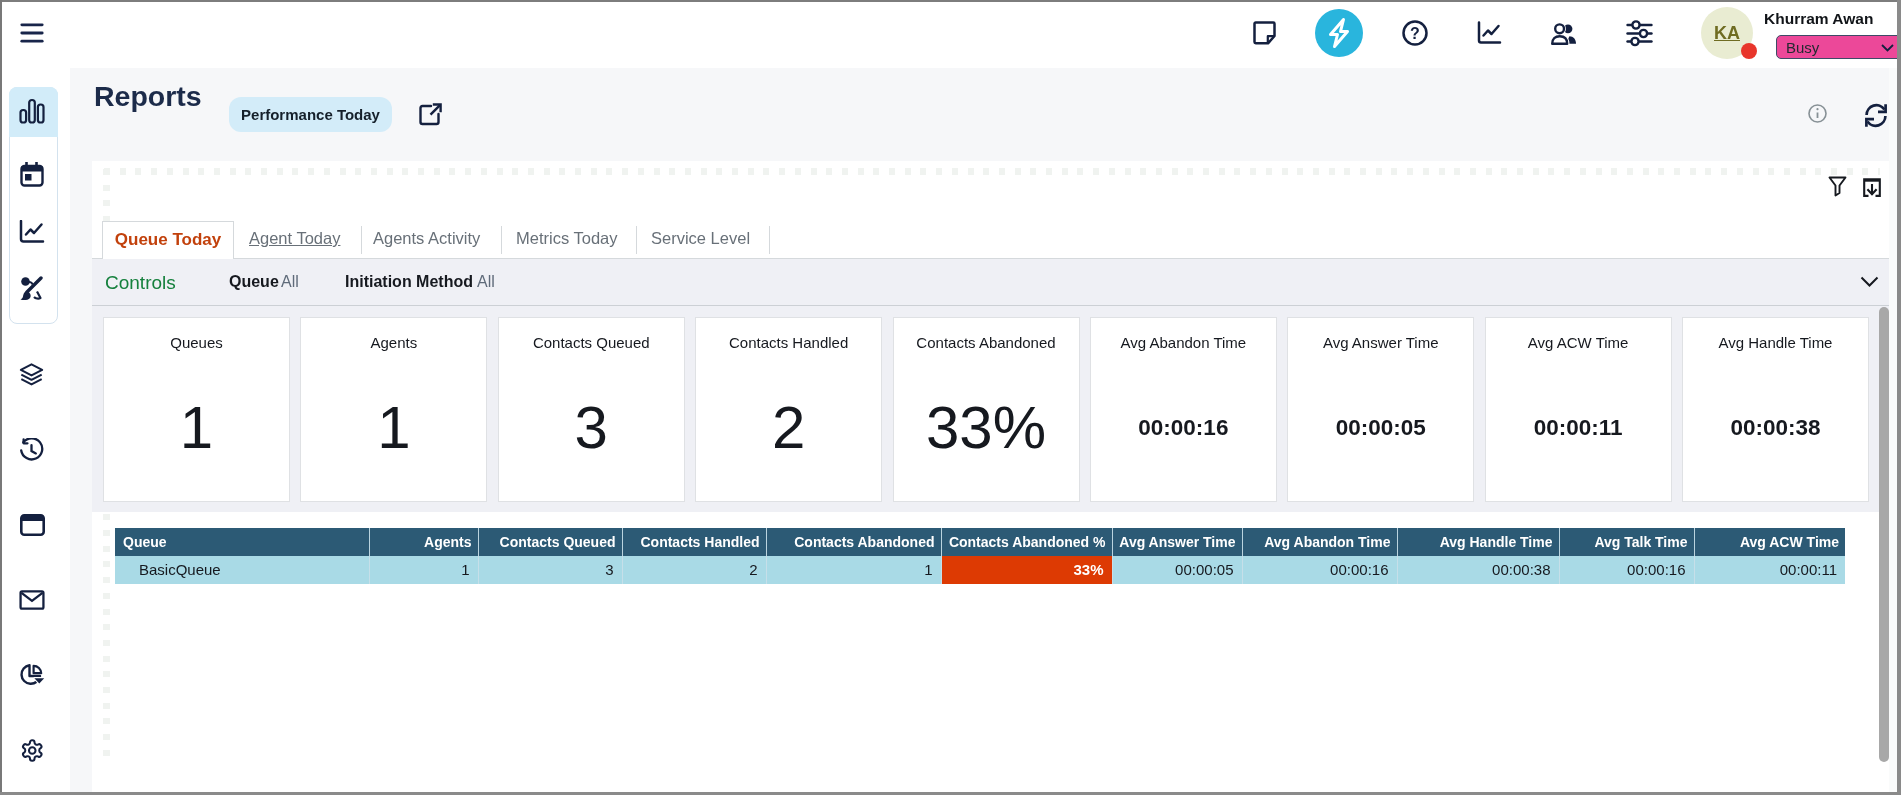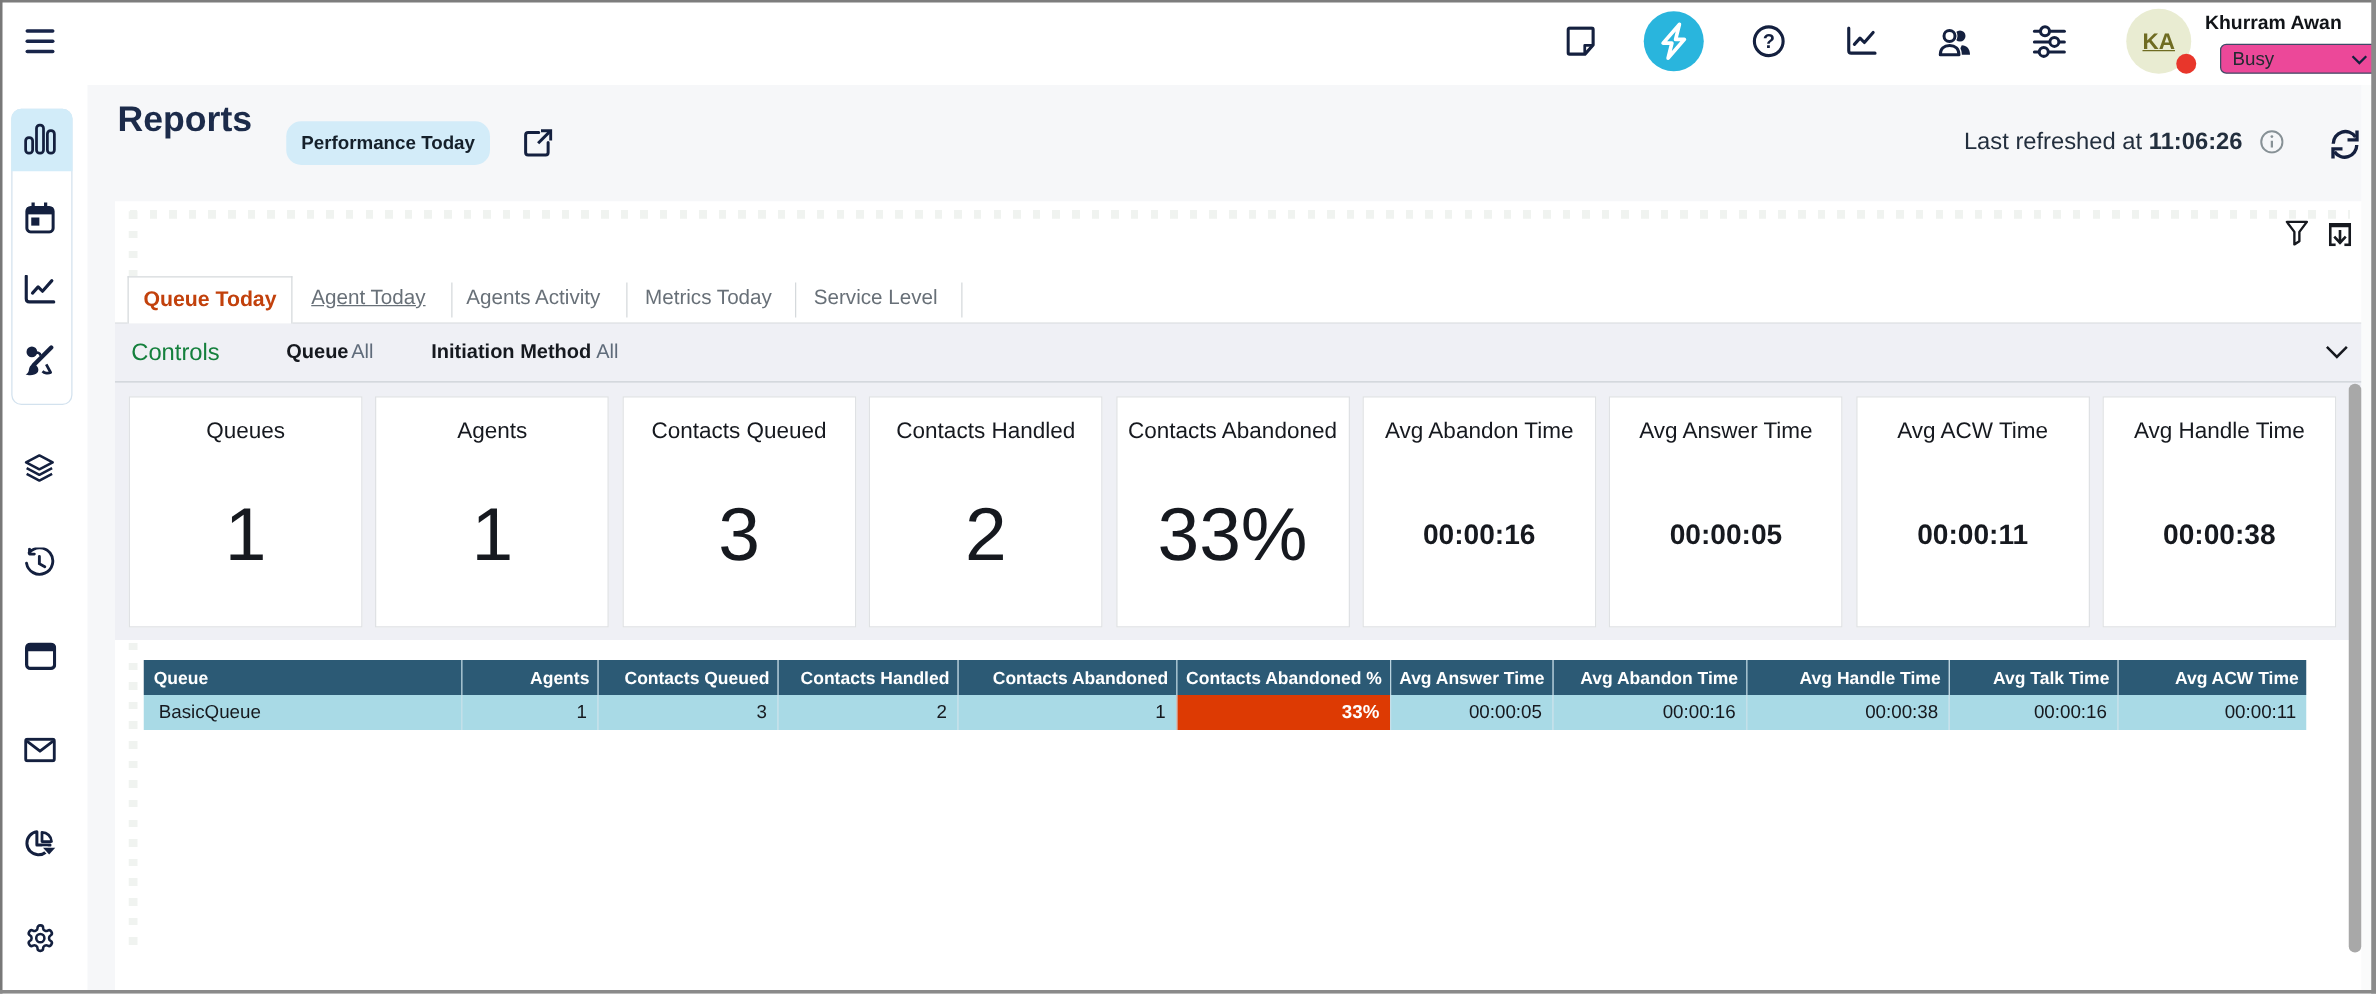--- a/index.html
+++ b/index.html
@@ -140,21 +140,20 @@
 
   <div class="abs" style="left:94px; top:80px; font-size:28.5px; font-weight:bold; color:#1c2b4a;">Reports</div>
   <div class="abs" style="left:229px; top:97px; width:163px; height:35px; background:#d3ecf9; border-radius:12px; text-align:center; line-height:35px; font-size:15px; font-weight:bold; color:#15202b;">Performance Today</div>
 
   <svg class="abs" style="left:419px; top:103px;" width="23" height="24" viewBox="0 0 23 24">
     <path d="M12 3 H3.5 Q1.5 3 1.5 5 V19 Q1.5 21 3.5 21 H17.5 Q19.5 21 19.5 19 V11" fill="none" stroke="#14203f" stroke-width="2.4" stroke-linecap="round"></path>
     <path d="M13.8 1.5 H21.6 V9.3" fill="none" stroke="#14203f" stroke-width="2.4"></path>
     <path d="M21 2.1 L11.5 11.6" stroke="#14203f" stroke-width="2.4" fill="none"></path>
   </svg>
 
-  <div class="abs" style="left:1374px; top:103px; width:420px; text-align:right; font-size:19px; color:#232f3e;">Last refreshed at <b>11:06:26</b></div>
 
   <svg class="abs" style="left:1808px; top:104px;" width="19" height="19" viewBox="0 0 19 19">
     <circle cx="9.5" cy="9.5" r="8.5" fill="none" stroke="#879196" stroke-width="1.6"></circle>
     <line x1="9.5" y1="8.5" x2="9.5" y2="14" stroke="#879196" stroke-width="1.8"></line>
     <circle cx="9.5" cy="5.2" r="1.1" fill="#879196"></circle>
   </svg>
 
   <svg class="abs" style="left:1864px; top:103px;" width="24" height="25" viewBox="0 0 24 25">
     <path d="M2.6 12 A 9.7 9.7 0 0 1 20.4 6.6" fill="none" stroke="#14203f" stroke-width="2.7"></path>
     <path d="M21.6 1.3 V8.9 H14" fill="none" stroke="#14203f" stroke-width="2.7"></path>
@@ -235,21 +234,21 @@
         <div class="ct">Avg ACW Time</div>
         <div class="cv tv">00:00:11</div>
       </div>
     <div class="card">
         <div class="ct">Avg Handle Time</div>
         <div class="cv tv">00:00:38</div>
       </div>
   </div>
   <style>
     .card { width:187px; height:185px; background:#fff; border:1px solid #dfe1e4; position:relative; }
-    .ct { margin-top:16px; text-align:center; font-size:18px; color:#16191f; }
+    .ct { margin-top:16px; text-align:center; font-size:15px; color:#16191f; }
     .cv { position:absolute; left:0; right:0; top:110px; text-align:center; font-size:60px; color:#16191f; line-height:60px; transform:translateY(-50%); }
     .tv { font-size:22.5px; font-weight:bold; }
   </style>
 
   <table class="abs" style="left:115px; top:528px; border-collapse:collapse; table-layout:fixed; width:1730px; font-size:15px; white-space:nowrap;">
     <colgroup>
       <col style="width:254px">
         <col style="width:109px">
         <col style="width:144px">
         <col style="width:144px">
@@ -269,21 +268,21 @@
       <th class="hn">Contacts Handled</th>
       <th class="hn">Contacts Abandoned</th>
       <th class="hn">Contacts Abandoned %</th>
       <th class="hn">Avg Answer Time</th>
       <th class="hn">Avg Abandon Time</th>
       <th class="hn">Avg Handle Time</th>
       <th class="hn">Avg Talk Time</th>
       <th class="hn" style="border-right:none;">Avg ACW Time</th>
     </tr>
     <tr style="background:#a9dae6; color:#16191f; height:28px;">
-      <td style="text-align:left; padding-left:12px; border-right:1.5px solid #c6dfe9;">BasicQueue</td>
+      <td style="text-align:left; padding-left:24px; border-right:1.5px solid #c6dfe9;">BasicQueue</td>
       <td class="dn">1</td>
       <td class="dn">3</td>
       <td class="dn">2</td>
       <td class="dn">1</td>
       <td class="dn" style="background:#dd3a03; color:#fff; font-weight:bold;">33%</td>
       <td class="dn">00:00:05</td>
       <td class="dn">00:00:16</td>
       <td class="dn">00:00:38</td>
       <td class="dn">00:00:16</td>
       <td class="dn" style="border-right:none;">00:00:11</td>

